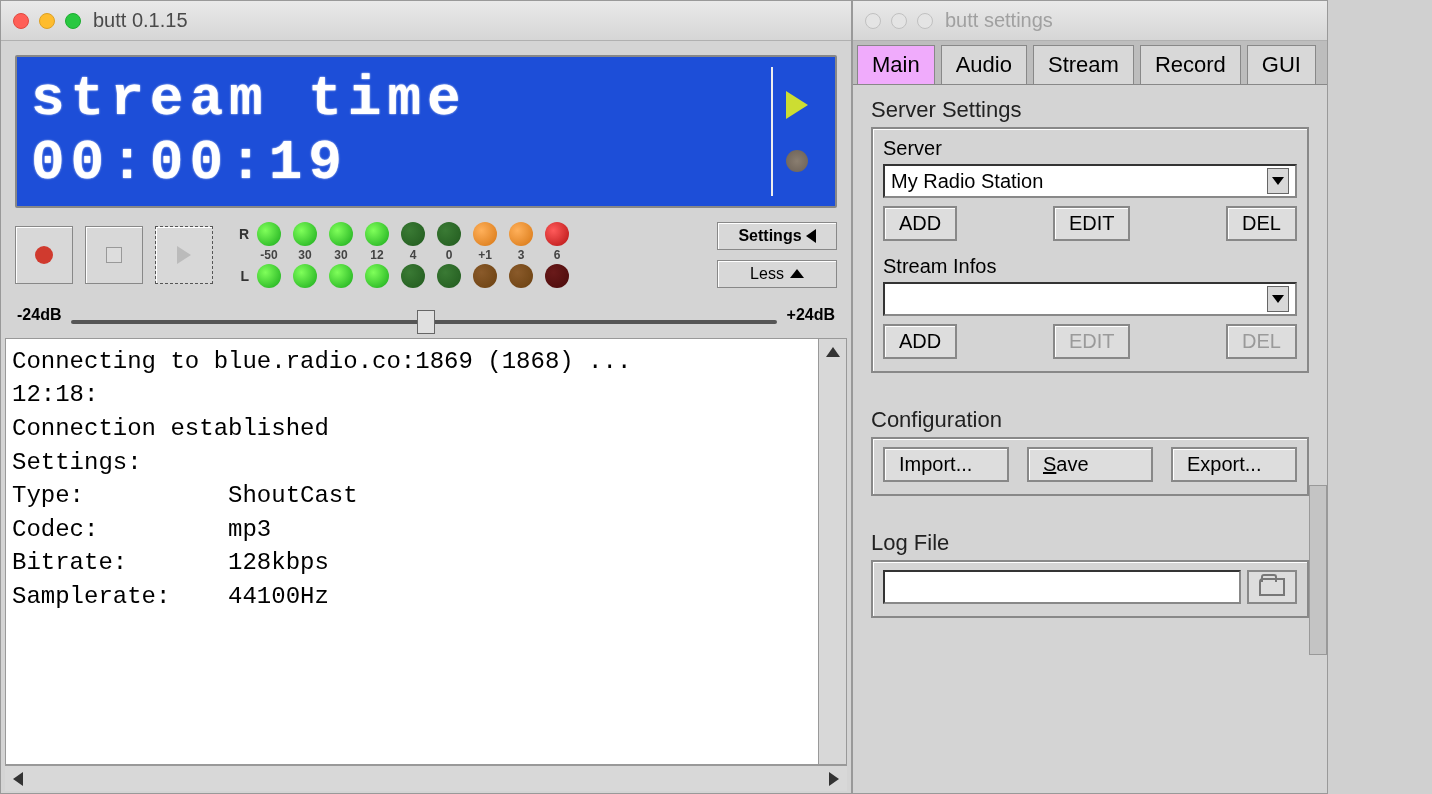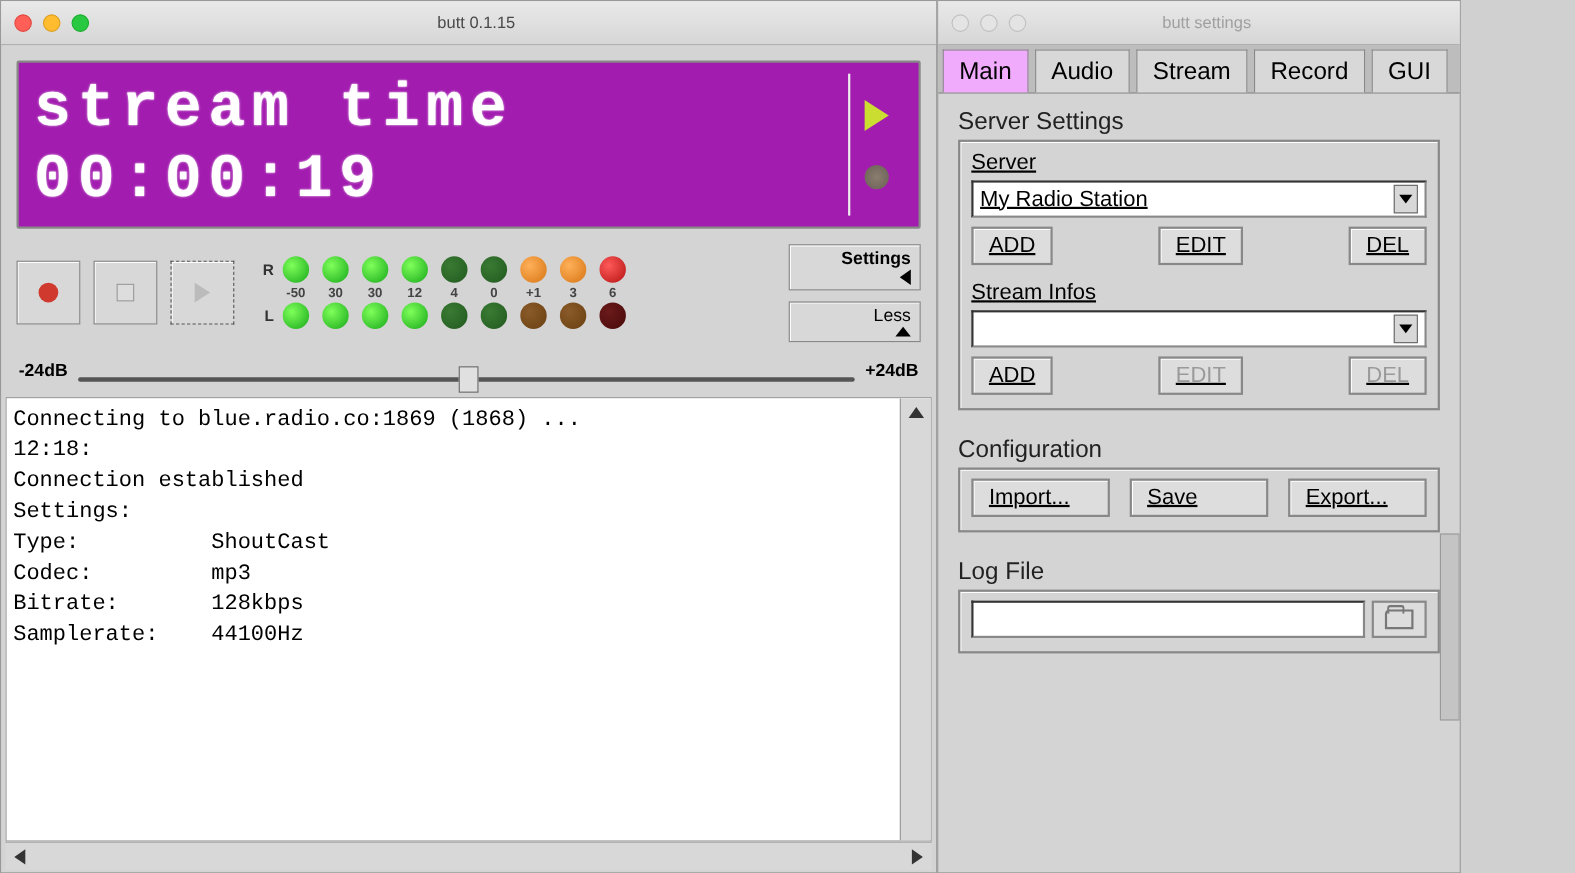--- a/index.html
+++ b/index.html
@@ -37,30 +37,29 @@
   .traffic span {
     width: 16px; height: 16px; border-radius: 50%;
     display: inline-block;
   }
   .tl-red { background: #ff5f57; border:1px solid #e14940;}
   .tl-yellow { background: #febc2e; border:1px solid #dda023;}
   .tl-green { background: #28c840; border:1px solid #1dad30;}
   .tl-inactive { background: #e4e4e4; border:1px solid #c0c0c0;}
   .title {
     flex: 1;
-    text-align: center;
-    font-size: 15px;
+    font-size: 20px;
     color: #4a4a4a;
   }
   .title-inactive { color: #a0a0a0; }
   .title-spacer { width: 66px; }
   
   .lcd-wrap {
     margin: 14px 14px 8px 14px;
-    background: #a21caf;
+    background: #1d4ed8;
     border: 2px solid #888;
     border-radius: 2px;
     padding: 10px 14px;
     display: flex;
   }
   .lcd-text {
     font-family: "Courier New", monospace;
     font-weight: bold;
     color: #fff;
     font-size: 56px;
@@ -121,52 +120,51 @@
   .led-gd{ background: radial-gradient(circle at 35% 35%, #3a7a34, #215a1e);}
   .led-o { background: radial-gradient(circle at 35% 35%, #ffb05a, #d67512);}
   .led-od{ background: radial-gradient(circle at 35% 35%, #8a5a2a, #6a4010);}
   .led-r { background: radial-gradient(circle at 35% 35%, #ff5a5a, #b41212);}
   .led-rd{ background: radial-gradient(circle at 35% 35%, #6a1a1a, #4a0a0a);}
   .vu-ticks { display:flex; gap:4px; margin-left:26px; font-size:12px; color:#444;}
   .vu-ticks span{width:32px;text-align:center;}
   .sidebtns { display:flex; flex-direction:column; gap:10px; width:120px;}
   .flatbtn {
     background:#d8d8d8;border:1px solid #888;padding:4px 8px;font-size:16px;
-    display:flex;align-items:flex-end;justify-content:center;font-weight:bold;
+    display:flex;align-items:center;justify-content:center;font-weight:bold;
     box-shadow: inset 1px 1px 0 #fff;
-    flex-direction: column;
   }
   .flatbtn .arr-left{margin-left:4px;width:0;height:0;border-right:10px solid #000;border-top:7px solid transparent;border-bottom:7px solid transparent;}
   .flatbtn .arr-up{margin-left:6px;width:0;height:0;border-bottom:9px solid #000;border-left:7px solid transparent;border-right:7px solid transparent;}
   
   .gain {
     display:flex;align-items:flex-end;margin:14px 16px 8px 16px;gap:10px;font-weight:bold;
   }
   .gain-track{flex:1;height:4px;background:#555;position:relative;border-radius:2px;}
   .gain-thumb{position:absolute;left:49%;top:-10px;width:18px;height:24px;background:#e0e0e0;border:1px solid #666;}
   
   .log-pane{
     margin:6px 4px 0 4px;background:#fff;border:1px solid #999;flex:1;
-    font-family:"Courier New",monospace;font-size:20px;line-height:1.4;
+    font-family:"Courier New",monospace;font-size:24px;line-height:1.4;
     padding:6px 35px 6px 6px;white-space:pre;position:relative;overflow:hidden;
   }
   .vscroll{position:absolute;right:0;top:0;bottom:0;width:28px;background:#d8d8d8;border-left:1px solid #999;}
   .vscroll .arrow-up{position:absolute;top:0;left:0;right:0;height:26px;display:flex;align-items:center;justify-content:center;}
   .vscroll .arrow-up::after{content:"";width:0;height:0;border-bottom:10px solid #333;border-left:7px solid transparent;border-right:7px solid transparent;}
   .hscroll{height:26px;background:#d8d8d8;border-top:1px solid #999;display:flex;justify-content:space-between;margin:0 4px 2px 4px;}
   .hscroll .ha{width:26px;display:flex;align-items:center;justify-content:center;}
   .ha.l::after{content:"";width:0;height:0;border-right:10px solid #333;border-top:7px solid transparent;border-bottom:7px solid transparent;}
   .ha.r::after{content:"";width:0;height:0;border-left:10px solid #333;border-top:7px solid transparent;border-bottom:7px solid transparent;}
   
   .tabs{display:flex;background:#bdbdbd;border-bottom:1px solid #888;padding:4px 4px 0 4px;gap:6px;}
   .tab{padding:6px 14px;border:1px solid #888;background:#d8d8d8;font-size:22px;border-bottom:none;}
   .tab.active{background:#f0abfc;}
-  .settings-body{padding:12px 18px 8px 18px;display:flex;flex-direction:column;gap:22px;flex:1;overflow:auto;}
+  .settings-body{padding:12px 18px 8px 18px;display:flex;flex-direction:column;gap:34px;flex:1;overflow:auto;}
   .group-title{font-size:22px;color:#222;margin-bottom:4px;}
-  .groupbox{border:2px solid #888;padding:8px 10px 12px 10px;position:relative;box-shadow: inset 1px 1px 0 #fff; text-decoration: underline;}
+  .groupbox{border:2px solid #888;padding:8px 10px 12px 10px;position:relative;box-shadow: inset 1px 1px 0 #fff;}
   .sub-label{font-size:20px;margin-bottom:4px;}
   .dropdown{display:flex;border:2px inset #888;background:#fff;height:34px;align-items:center;padding:0 6px;font-size:20px;}
   .dropdown .dd-arrow{margin-left:auto;width:0;height:0;border-top:9px solid #000;border-left:6px solid transparent;border-right:6px solid transparent;border-top-color:#000;border:1px solid #666;width:22px;height:26px;background:#d8d8d8;display:flex;align-items:center;justify-content:center;}
   .dd-arrow::after{content:"";width:0;height:0;border-top:8px solid #000;border-left:6px solid transparent;border-right:6px solid transparent;}
   .btnrow{display:flex;justify-content:space-between;margin-top:8px;}
   .gbtn{background:#ddd;border:2px solid #888;padding:4px 14px;font-size:20px;box-shadow: inset 1px 1px 0 #fff;}
   .gbtn.disabled{color:#9a9a9a;}
   .inputrow{display:flex;gap:6px;}
   .textinput{flex:1;border:2px inset #888;background:#fff;height:34px;}
   .browse{width:50px;height:34px;border:2px solid #888;background:#ddd;display:flex;align-items:center;justify-content:center;}

